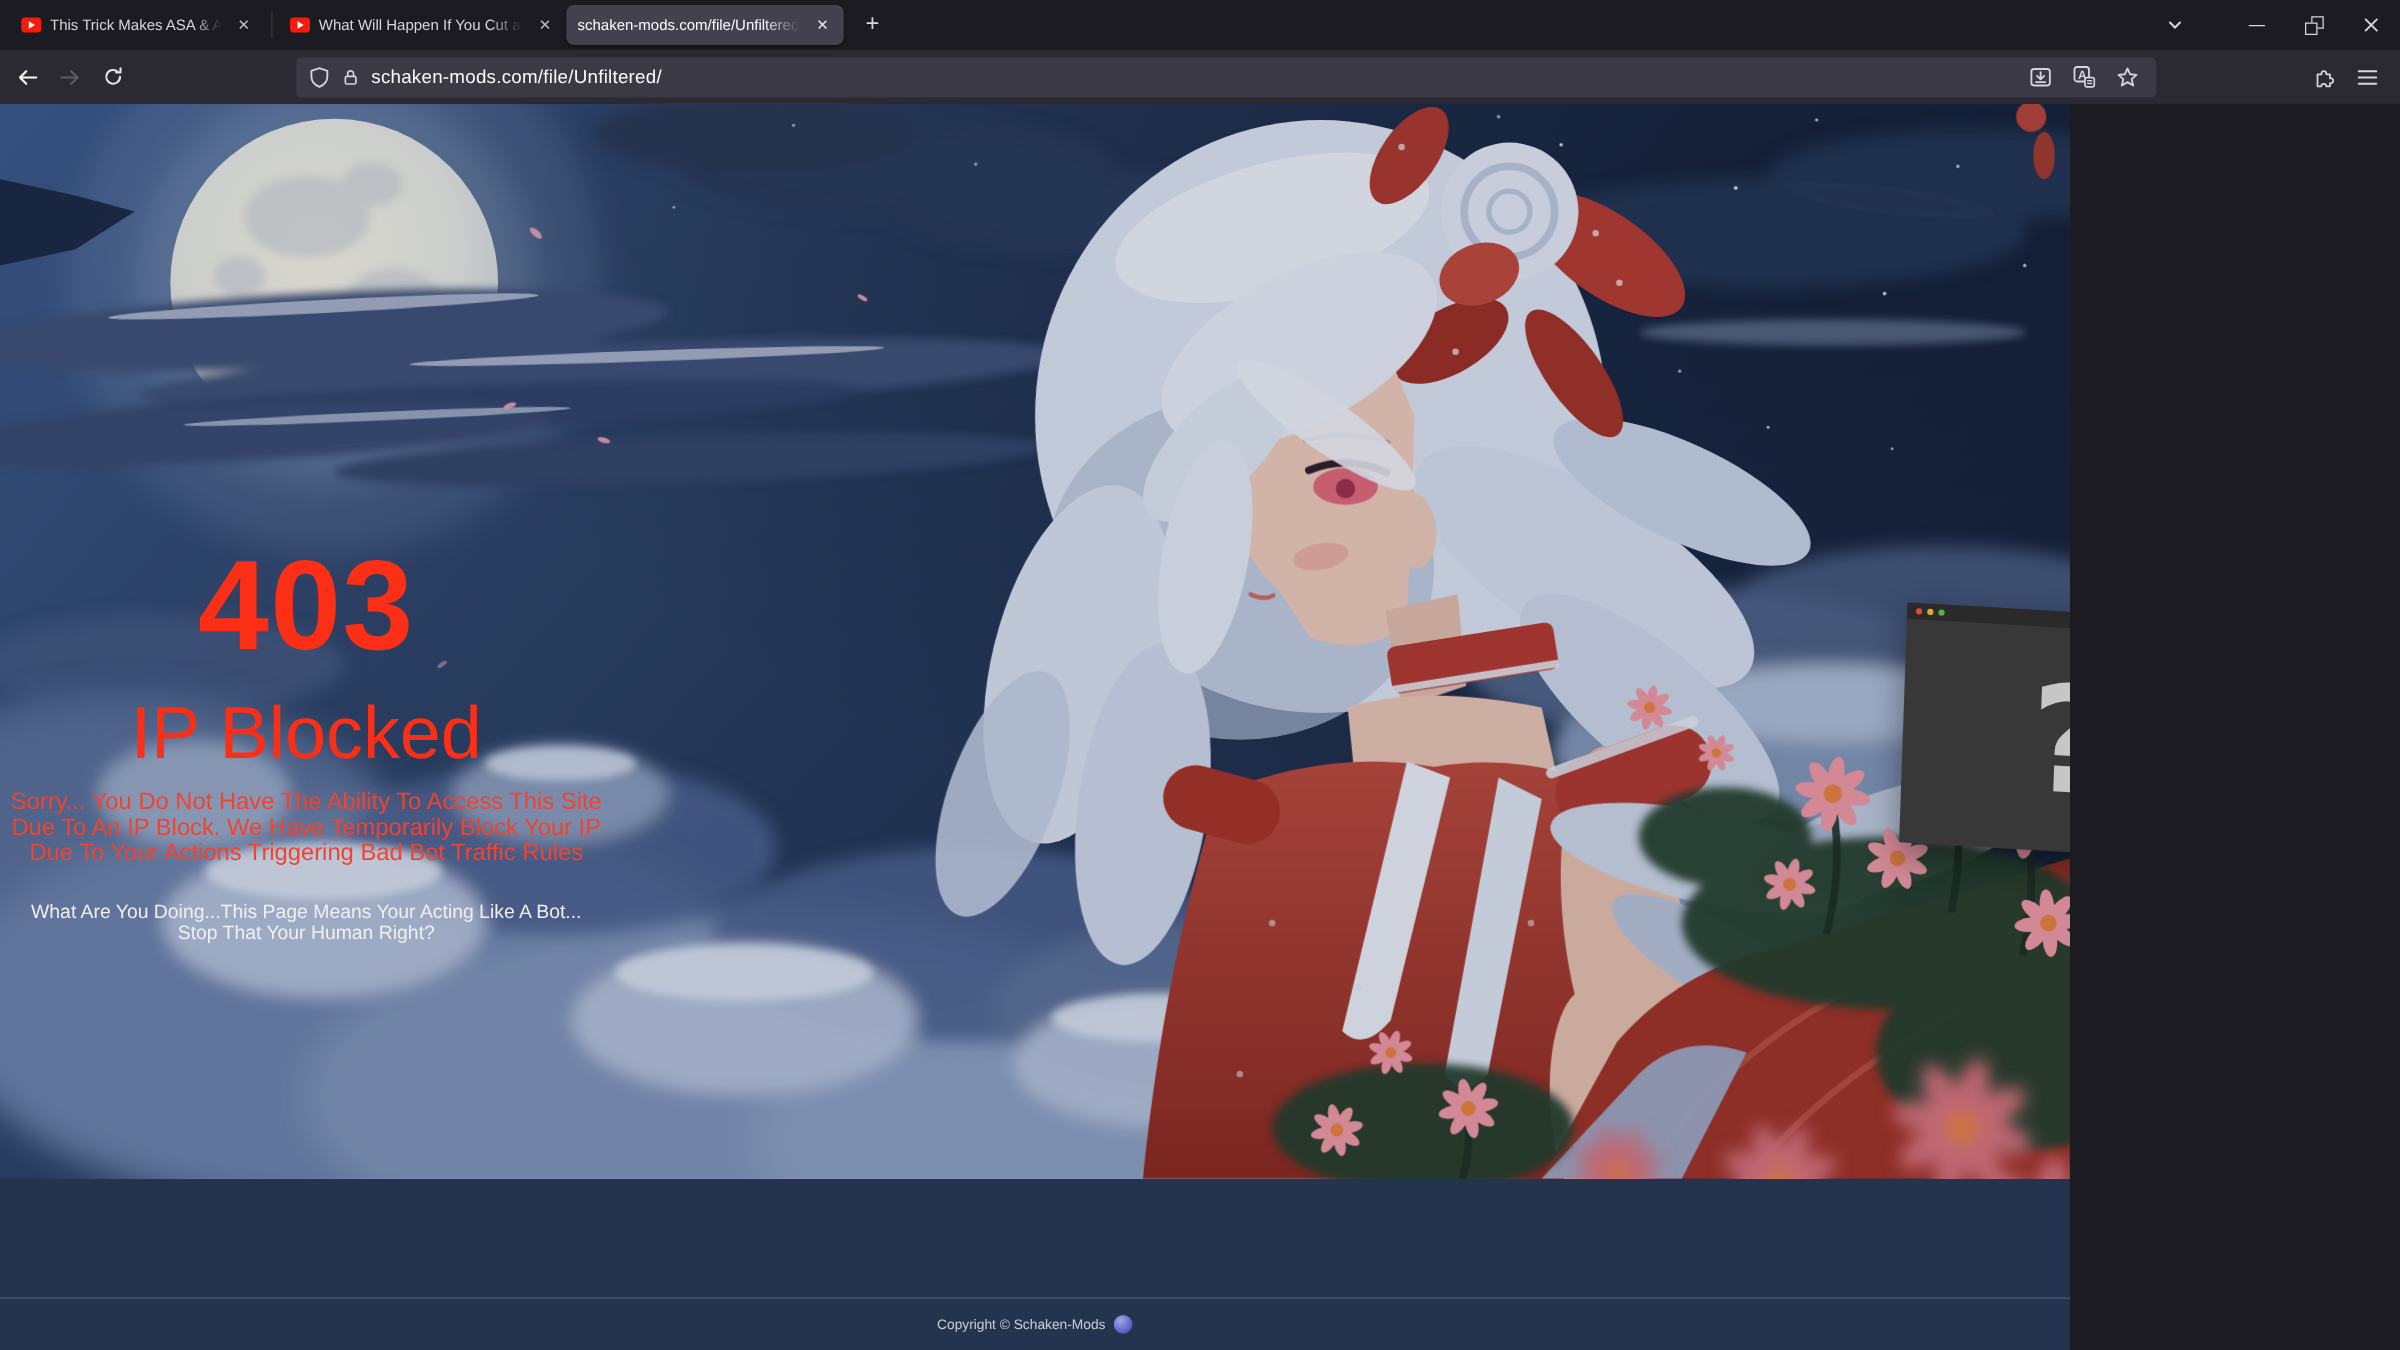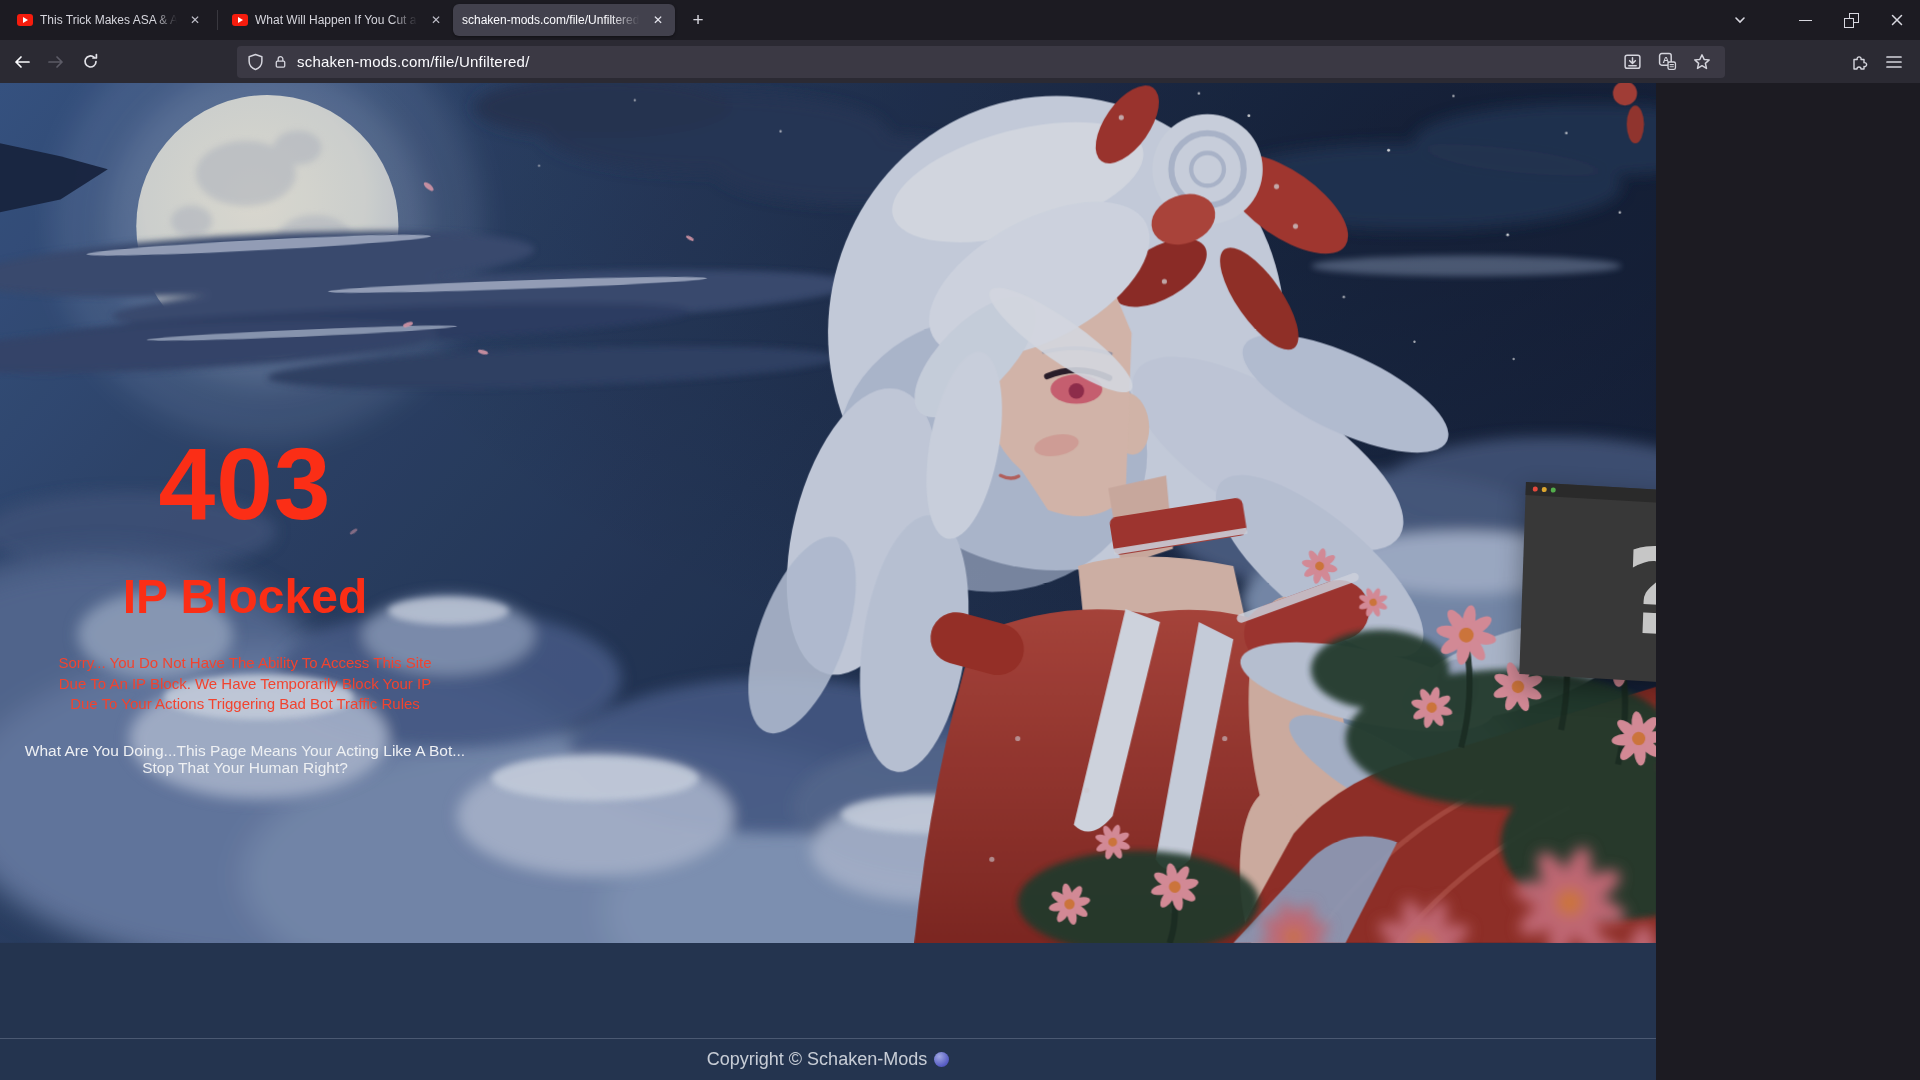--- a/index.html
+++ b/index.html
@@ -50,39 +50,39 @@
   .icon-btn { width:26px; height:26px; border:0; background:transparent; display:flex;
               align-items:center; justify-content:center; flex:none; }
   .puzzle-btn { margin-left:119px; }
 
   
   .content { position:relative; width:1656px; height:997px; overflow:hidden; background:#24344f; }
   .scene { position:absolute; inset:0; }
 
   .error-wrap { position:absolute; left:5px; top:350px; width:480px; text-align:center; }
   .err-code { font-size:102px; font-weight:bold; line-height:1; letter-spacing:1px; }
-  .err-title { font-size:48px; font-weight:bold; line-height:1; margin-top:38px; }
-  .err-msg-red { margin-top:32px; font-size:15px; line-height:20.5px; white-space:pre-line; }
+  .err-title { font-size:59px; font-weight:normal; line-height:1; margin-top:22px; }
+  .err-msg-red { margin-top:16px; font-size:19px; line-height:20.5px; white-space:pre-line; }
   .err-msg-white { margin-top:27px; font-size:15.5px; line-height:17.5px; color:#eef0f3;
                    white-space:pre-line; }
 
   .broken-window { position:absolute; left:1526px; top:399px; width:272px; height:192px;
                    background:#383838; transform:rotate(2deg) skewY(1.3deg);
                    transform-origin:top left; box-shadow:0 10px 26px rgba(0,0,0,.38); }
   .bw-titlebar { height:13px; background:#2a2a2a; display:flex; align-items:center;
                  gap:4px; padding-left:7px; }
   .bw-dot { width:5px; height:5px; border-radius:50%; }
   .bw-dot.r { background:#e5493d; } .bw-dot.y { background:#dca62f; } .bw-dot.g { background:#53ae4c; }
   .bw-body { height:179px; display:flex; align-items:center; justify-content:center; }
   .bw-q { font-family:"DejaVu Sans", sans-serif; font-size:118px; font-weight:bold;
           color:#c6c6c6; line-height:1; }
 
   .footer { position:absolute; left:0; right:0; top:955px; height:42px;
             border-top:1px solid rgba(215,225,240,.22); display:flex; align-items:center;
-            justify-content:center; gap:7px; color:rgba(228,231,237,.85); font-size:18px; }
+            justify-content:center; gap:7px; color:rgba(228,231,237,.85); font-size:11px; }
   .footer-icon { width:15px; height:15px; border-radius:50%;
                  background:radial-gradient(circle at 35% 30%, #aeb4f2, #5a5fd0 70%, #42479f);
                  opacity:.9; }
 
   svg.ic { display:block; }
 </style>
 </head>
 <body>
 
 <div class="tabbar">

